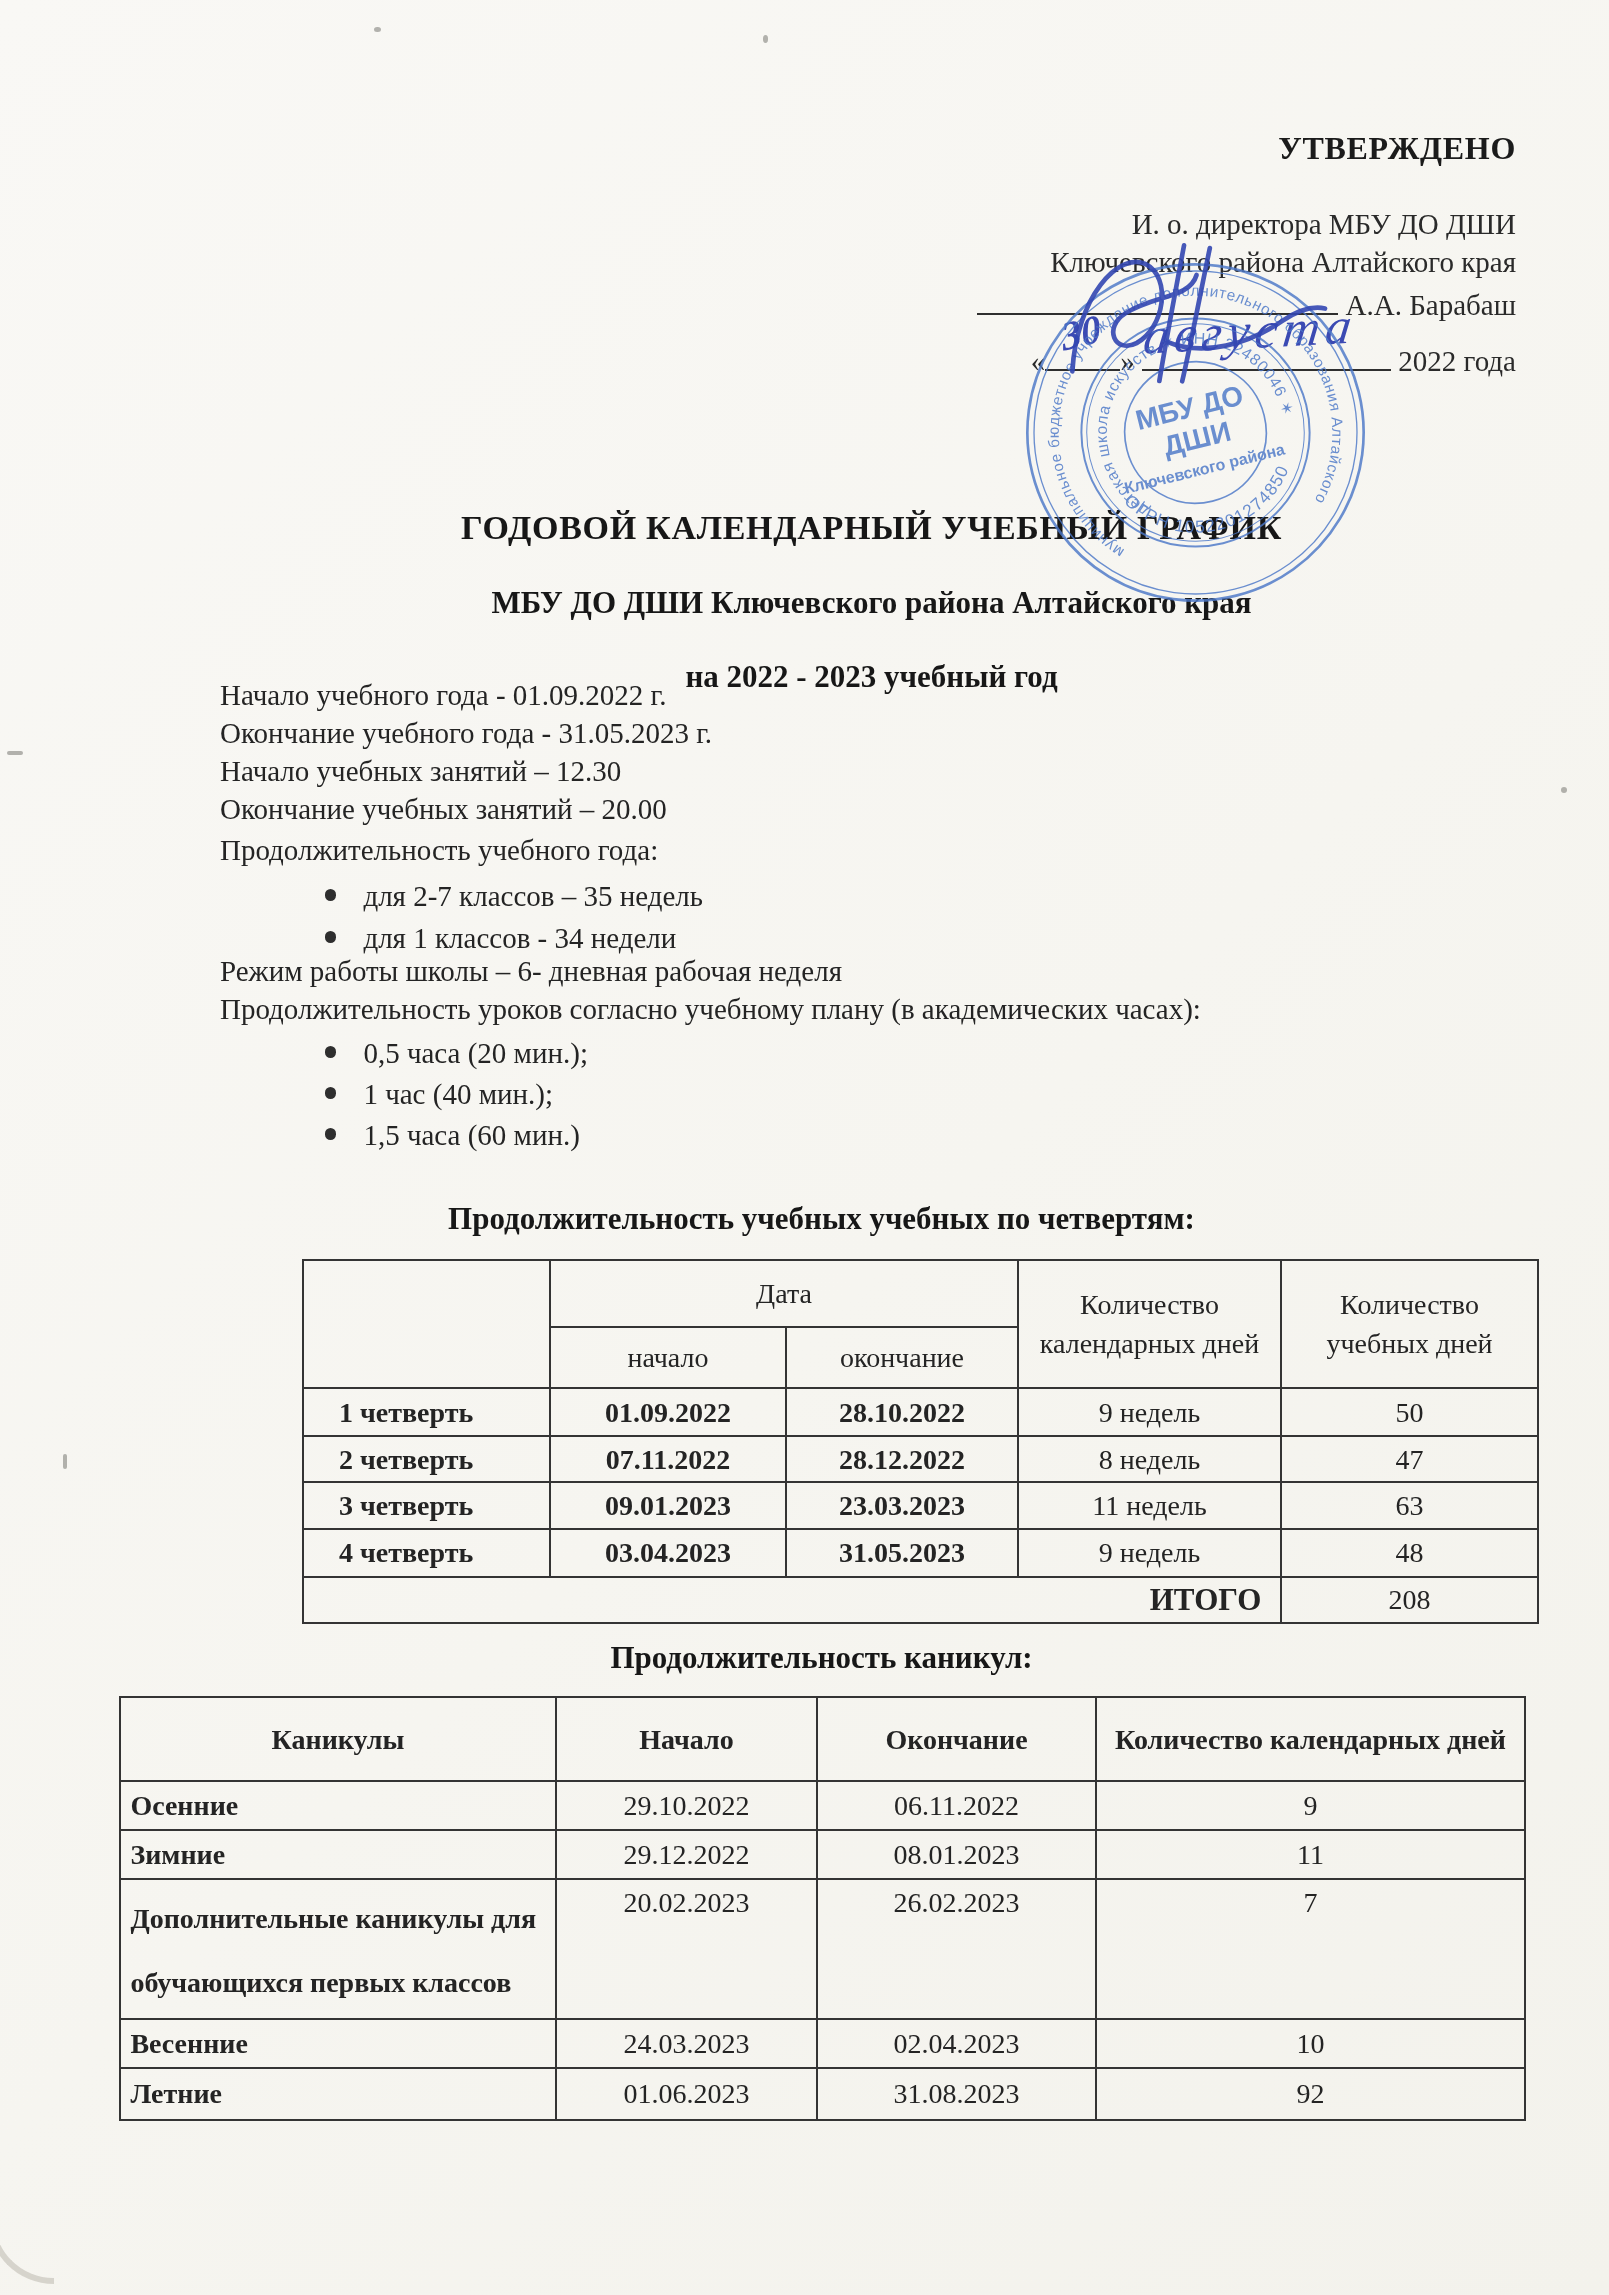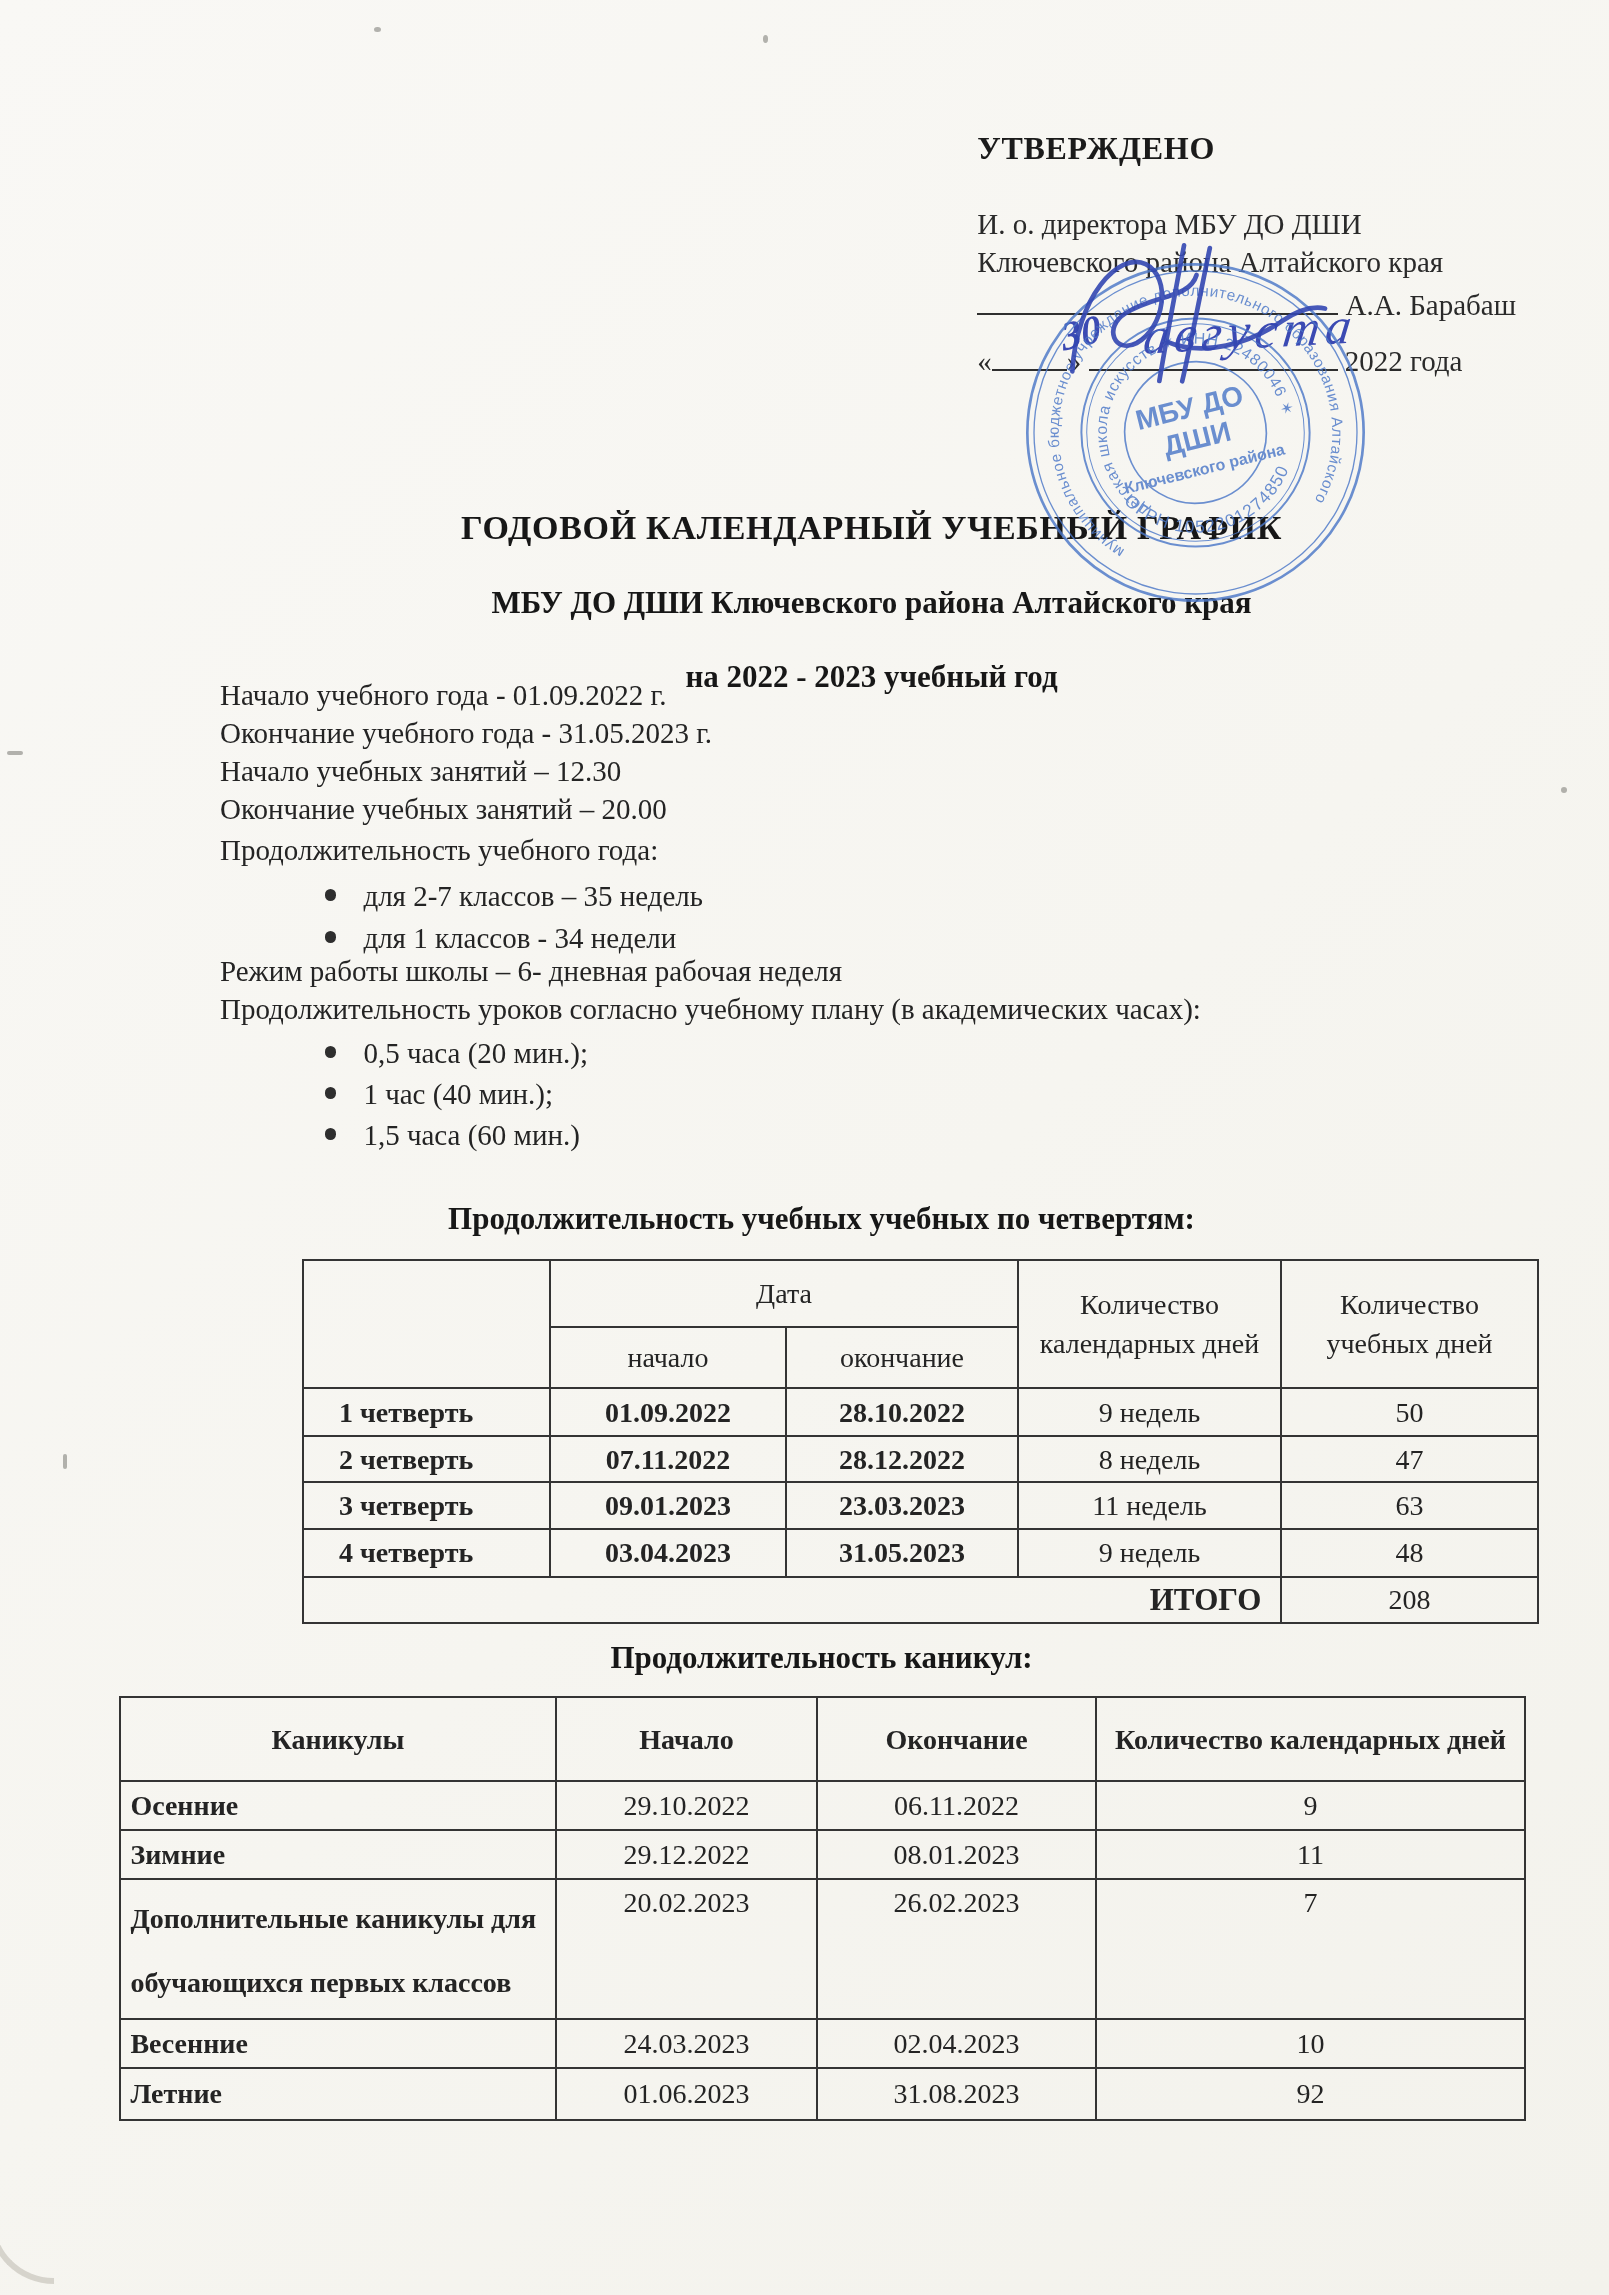--- a/index.html
+++ b/index.html
@@ -1,20 +1,20 @@
 <!DOCTYPE html>
 <html lang="ru" style="font-size:10.7px"><head>
 <meta charset="utf-8">
 <style>
   html,body{margin:0;padding:0;background:#f8f7f3;}
   .page{position:relative;width:1609px;height:2295px;background:
     linear-gradient(135deg,#f9f8f5 0%,#f6f5f0 55%,#f3f2ec 100%);
     font-family:"Liberation Serif","DejaVu Serif",serif;color:#262626;overflow:hidden;}
   
-  .approval{position:absolute;top:130px;right:93px;font-size:29px;line-height:37px;color:#2a2a2a;}
+  .approval{position:absolute;top:130px;right:93px;text-align:right;font-size:29px;line-height:37px;color:#2a2a2a;}
   .approved{font-weight:bold;font-size:32px;letter-spacing:0.7px;margin-bottom:39px;color:#1b1b1b;}
   .appr-line{margin-bottom:1.3px;}
   .blank{display:inline-block;border-bottom:2px solid #2f2f2f;height:4px;}
   .sig-row{margin-top:5.3px;}
   .date-row{margin-top:19px;}
   
   .hand{position:absolute;color:#2c3cae;font-style:italic;font-family:"Liberation Serif",serif;opacity:.92;}
   .hand-day{top:309px;left:1061px;font-size:40px;font-weight:600;transform:rotate(-14deg) skewX(-6deg);}
   .hand-month{top:302px;left:1144px;font-size:51px;letter-spacing:5.3px;transform:rotate(-3deg) skewX(-10deg);}
   

